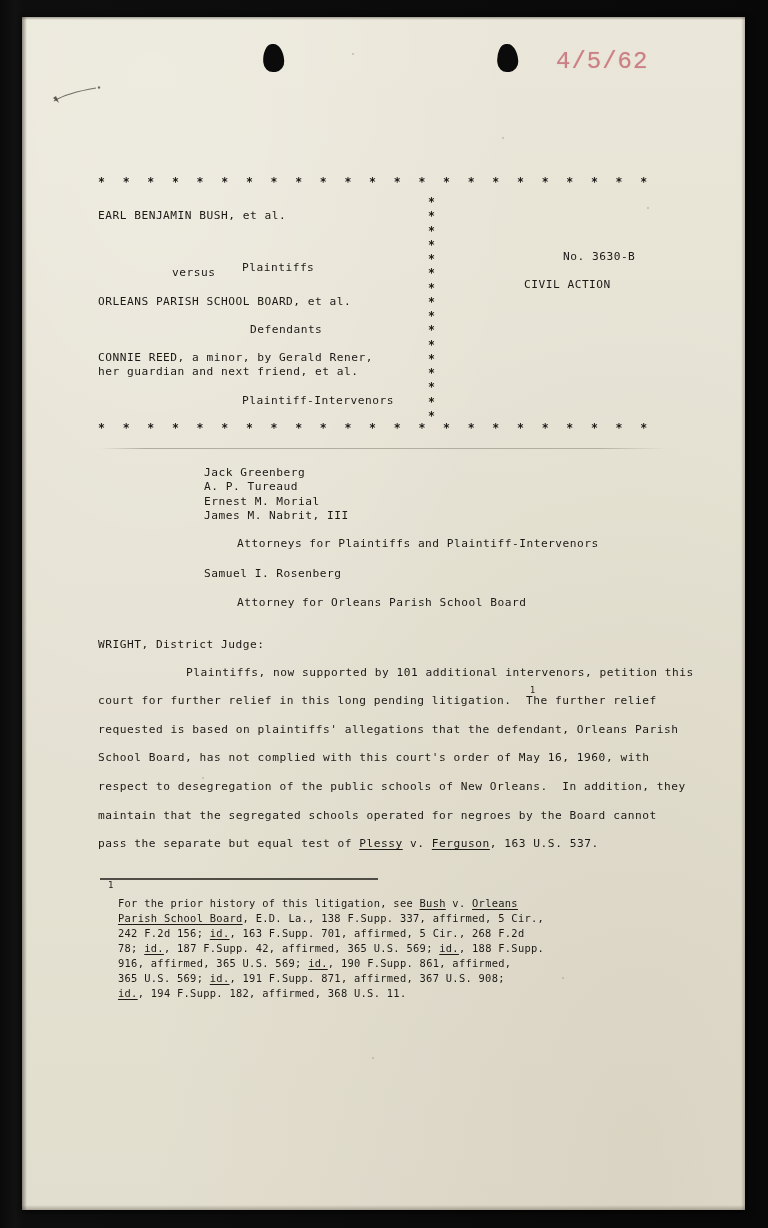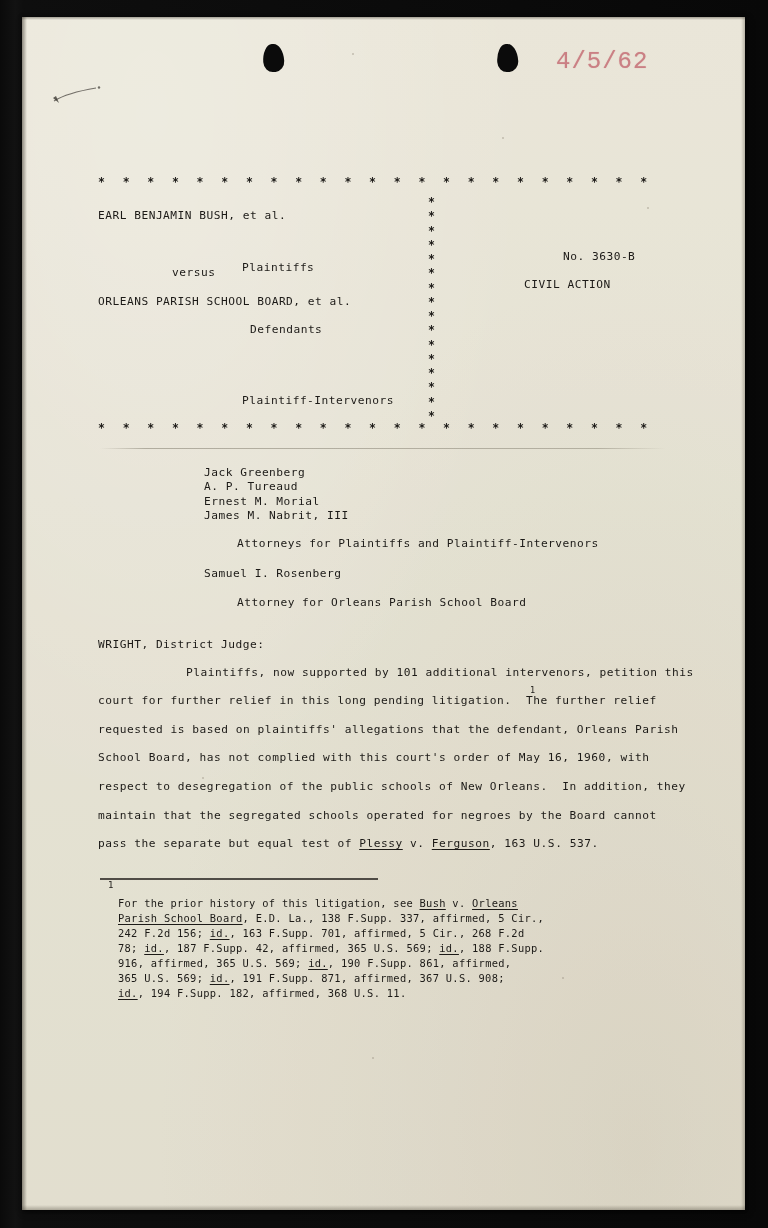--- a/index.html
+++ b/index.html
@@ -142,20 +142,22 @@
 *
 *
 *</div>
     <div class="txt stars-bot">* * * * * * * * * * * * * * * * * * * * * * *</div>
 
     <div class="txt cap cap-bush">EARL BENJAMIN BUSH, et al.</div>
     <div class="txt cap cap-plaintiffs">Plaintiffs</div>
     <div class="txt cap cap-versus">versus</div>
     <div class="txt cap cap-opsb">ORLEANS PARISH SCHOOL BOARD, et al.</div>
     <div class="txt cap cap-defendants">Defendants</div>
+    <div class="txt cap cap-reed">CONNIE REED, a minor, by Gerald Rener,
+her guardian and next friend, et al.</div>
     <div class="txt cap cap-pi">Plaintiff-Intervenors</div>
 
     <div class="txt caseno">No. 3630-B</div>
     <div class="txt civil">CIVIL ACTION</div>
 
     <div class="rule-cap"></div>
 
     <div class="txt atty atty-names">Jack Greenberg
 A. P. Tureaud
 Ernest M. Morial

